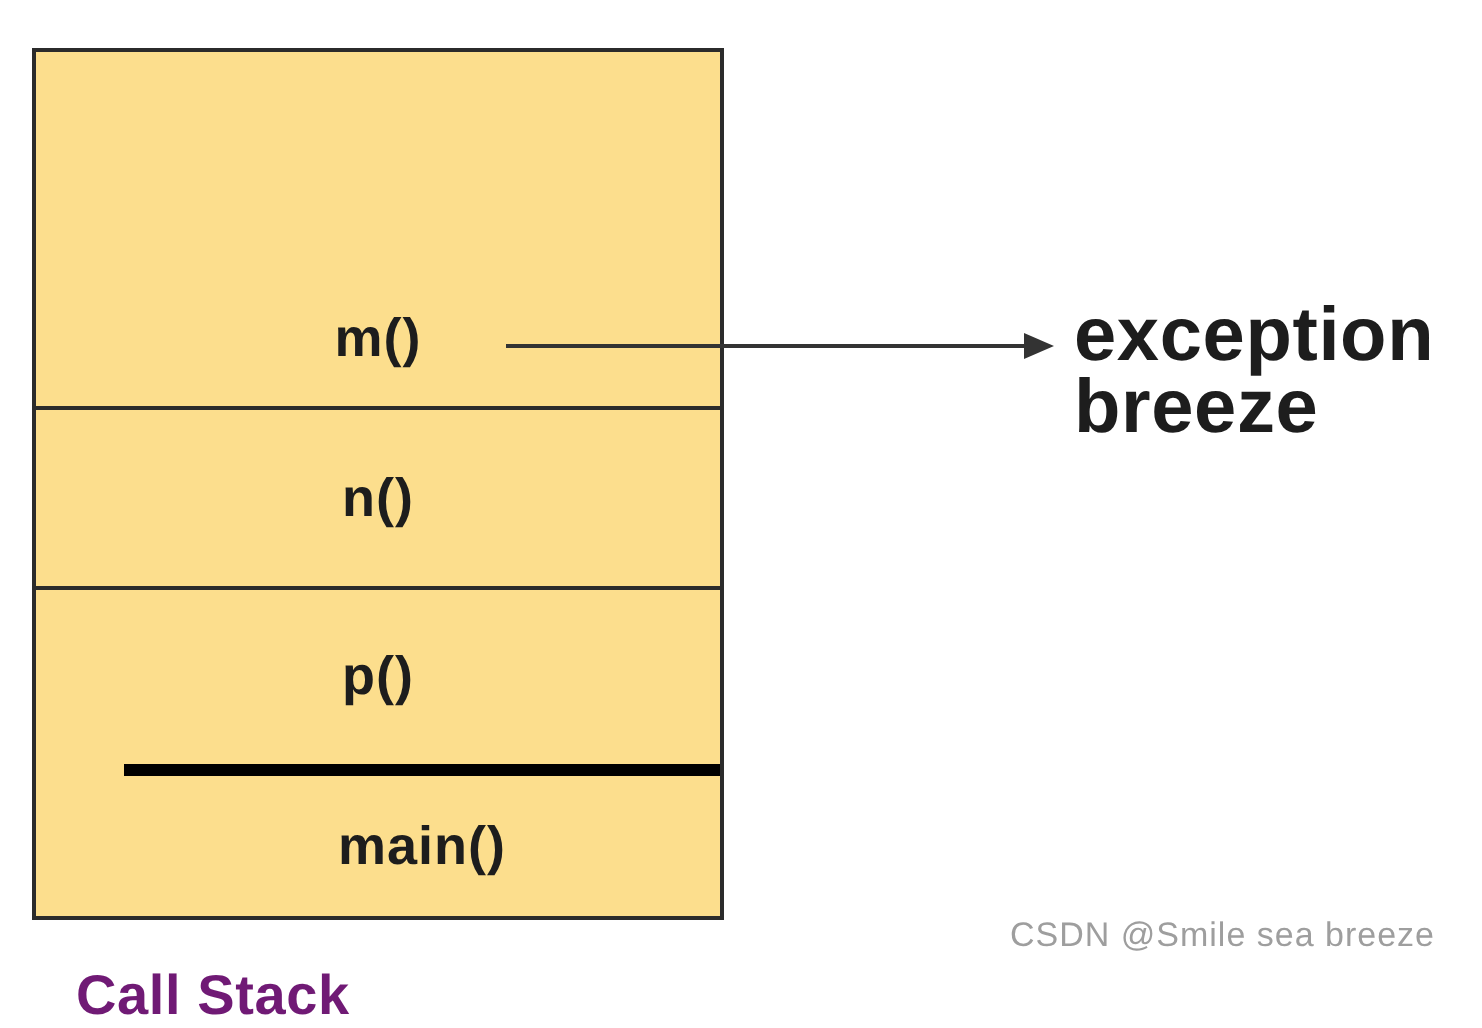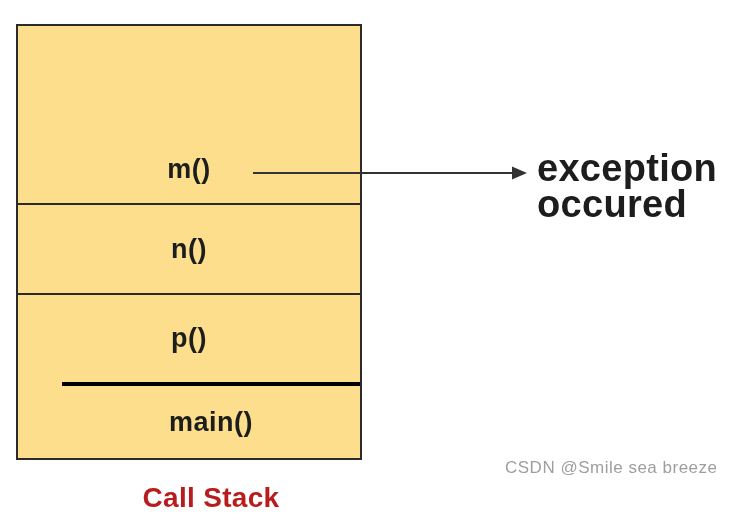--- a/index.html
+++ b/index.html
@@ -47,21 +47,21 @@
   .frame-n {
     height: 90px;
     border-top: 2px solid #2b2b2b;
   }
   .frame-p {
     height: 89px;
     border-top: 2px solid #2b2b2b;
   }
   .frame-main {
     flex: 1;
-    border-top: 4px solid #000000;
+    border-top: 6px solid #000000;
     margin-left: 44px;
   }
 
   
   .arrow-svg {
     position: absolute;
     left: 250px;
     top: 161px;
     width: 282px;
     height: 24px;
@@ -78,25 +78,25 @@
     color: #1d1d1d;
     letter-spacing: 0.3px;
   }
 
   
   .caption {
     position: absolute;
     left: 16px;
     top: 482px;
     width: 346px;
-    text-align: center;
+    text-align: left;
     transform: translateX(22px);
     font-size: 28px;
     font-weight: bold;
-    color: #b91c1c;
+    color: #701a75;
     letter-spacing: 0.3px;
   }
 
   
   .watermark {
     position: absolute;
     left: 505px;
     top: 458px;
     font-size: 17px;
     color: #9e9e9e;
@@ -124,20 +124,20 @@
     </div>
   </div>
 
   <svg class="arrow-svg" viewBox="0 0 282 24" xmlns="http://www.w3.org/2000/svg">
     <line x1="3" y1="12" x2="263" y2="12" stroke="#333333" stroke-width="2"></line>
     <polygon points="262,5.5 277,12 262,18.5" fill="#333333"></polygon>
   </svg>
 
   <div class="annotation">
     <div>exception</div>
-    <div>occured</div>
+    <div>breeze</div>
   </div>
 
   <div class="caption">Call Stack</div>
 
   <div class="watermark">CSDN @Smile sea breeze</div>
 
 </div>
 
 </body></html>

